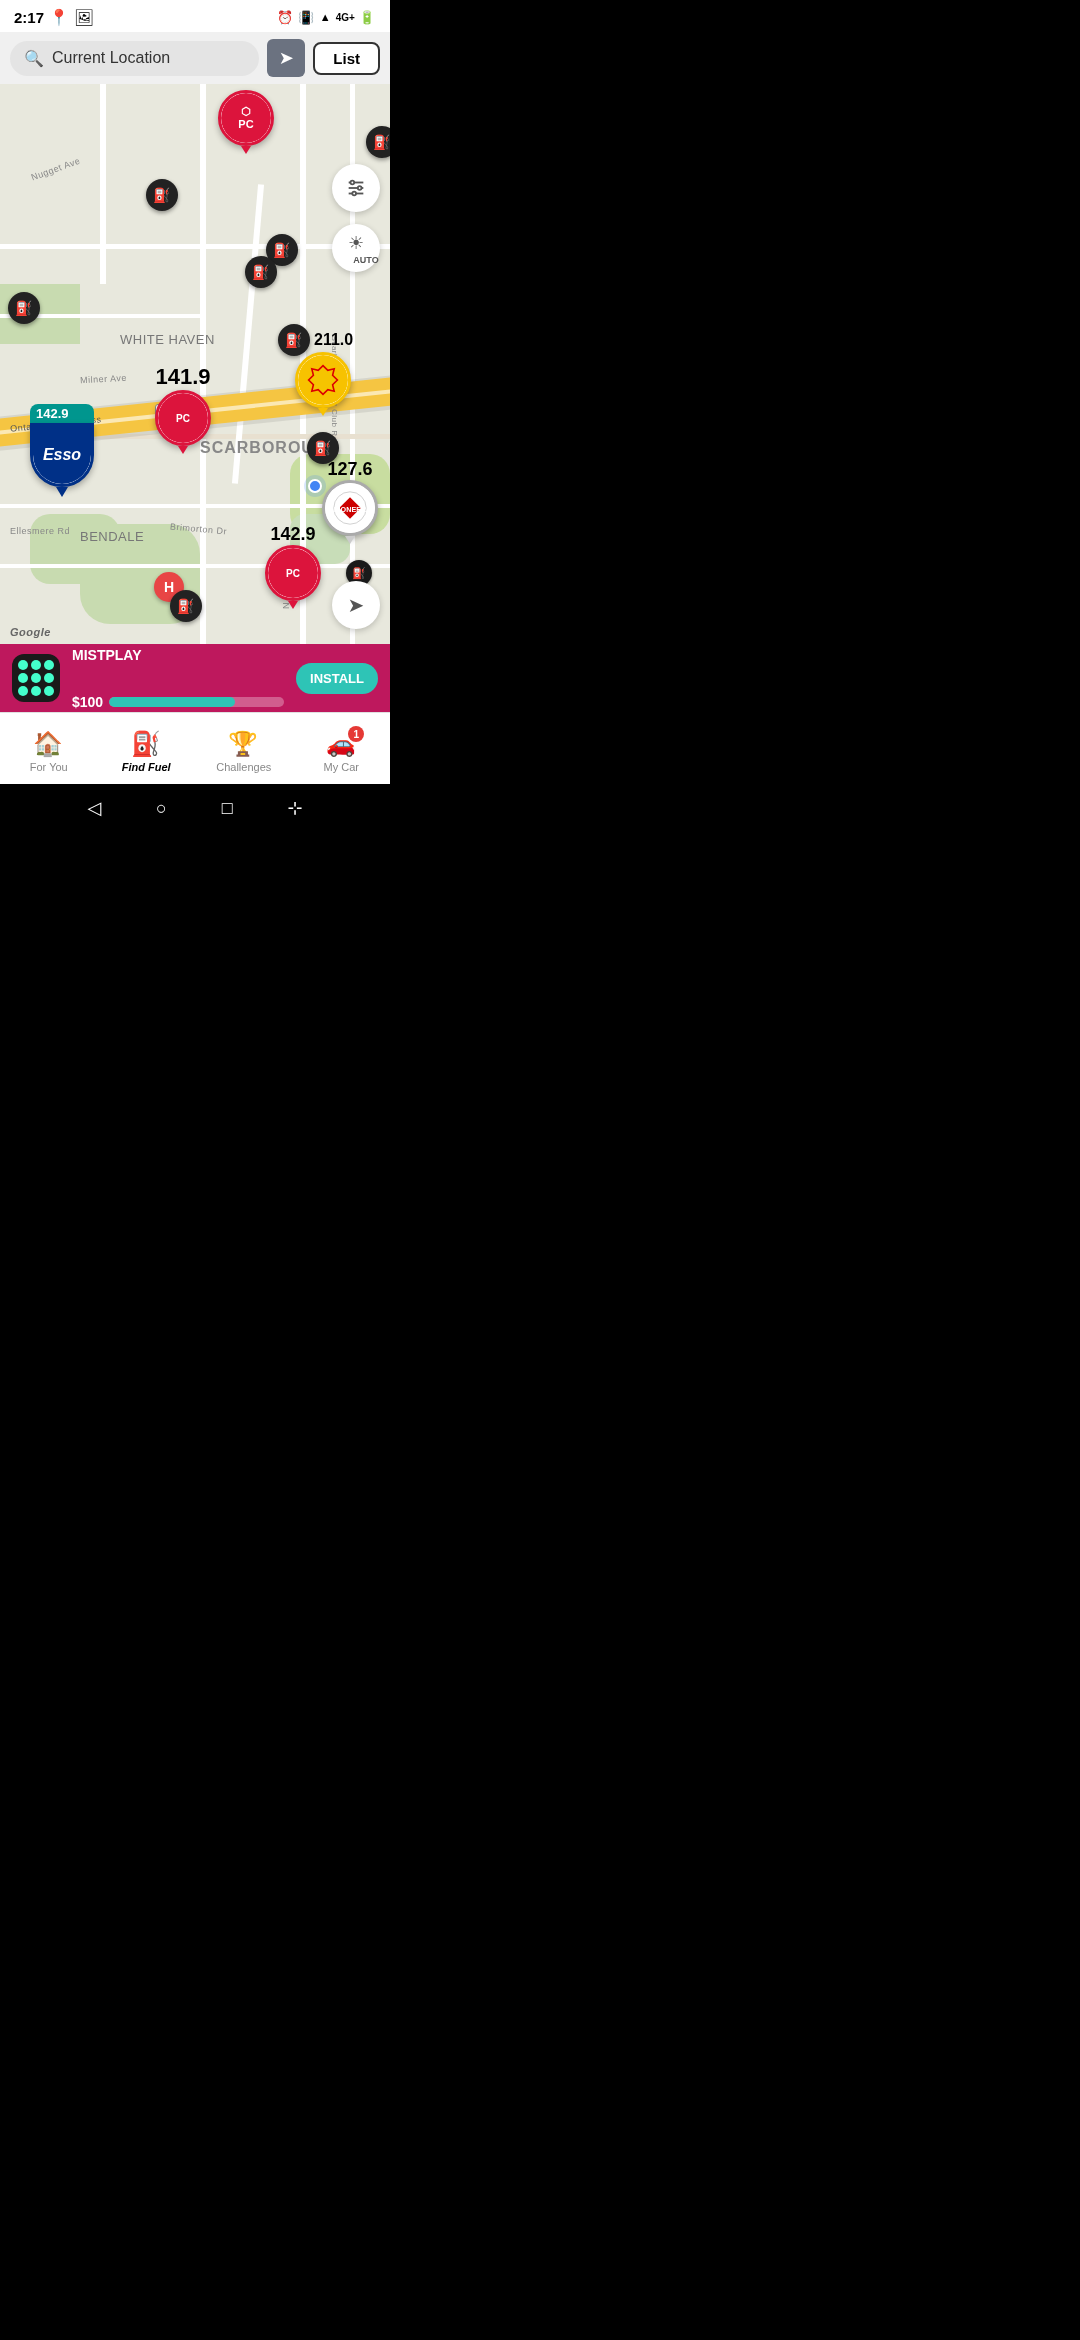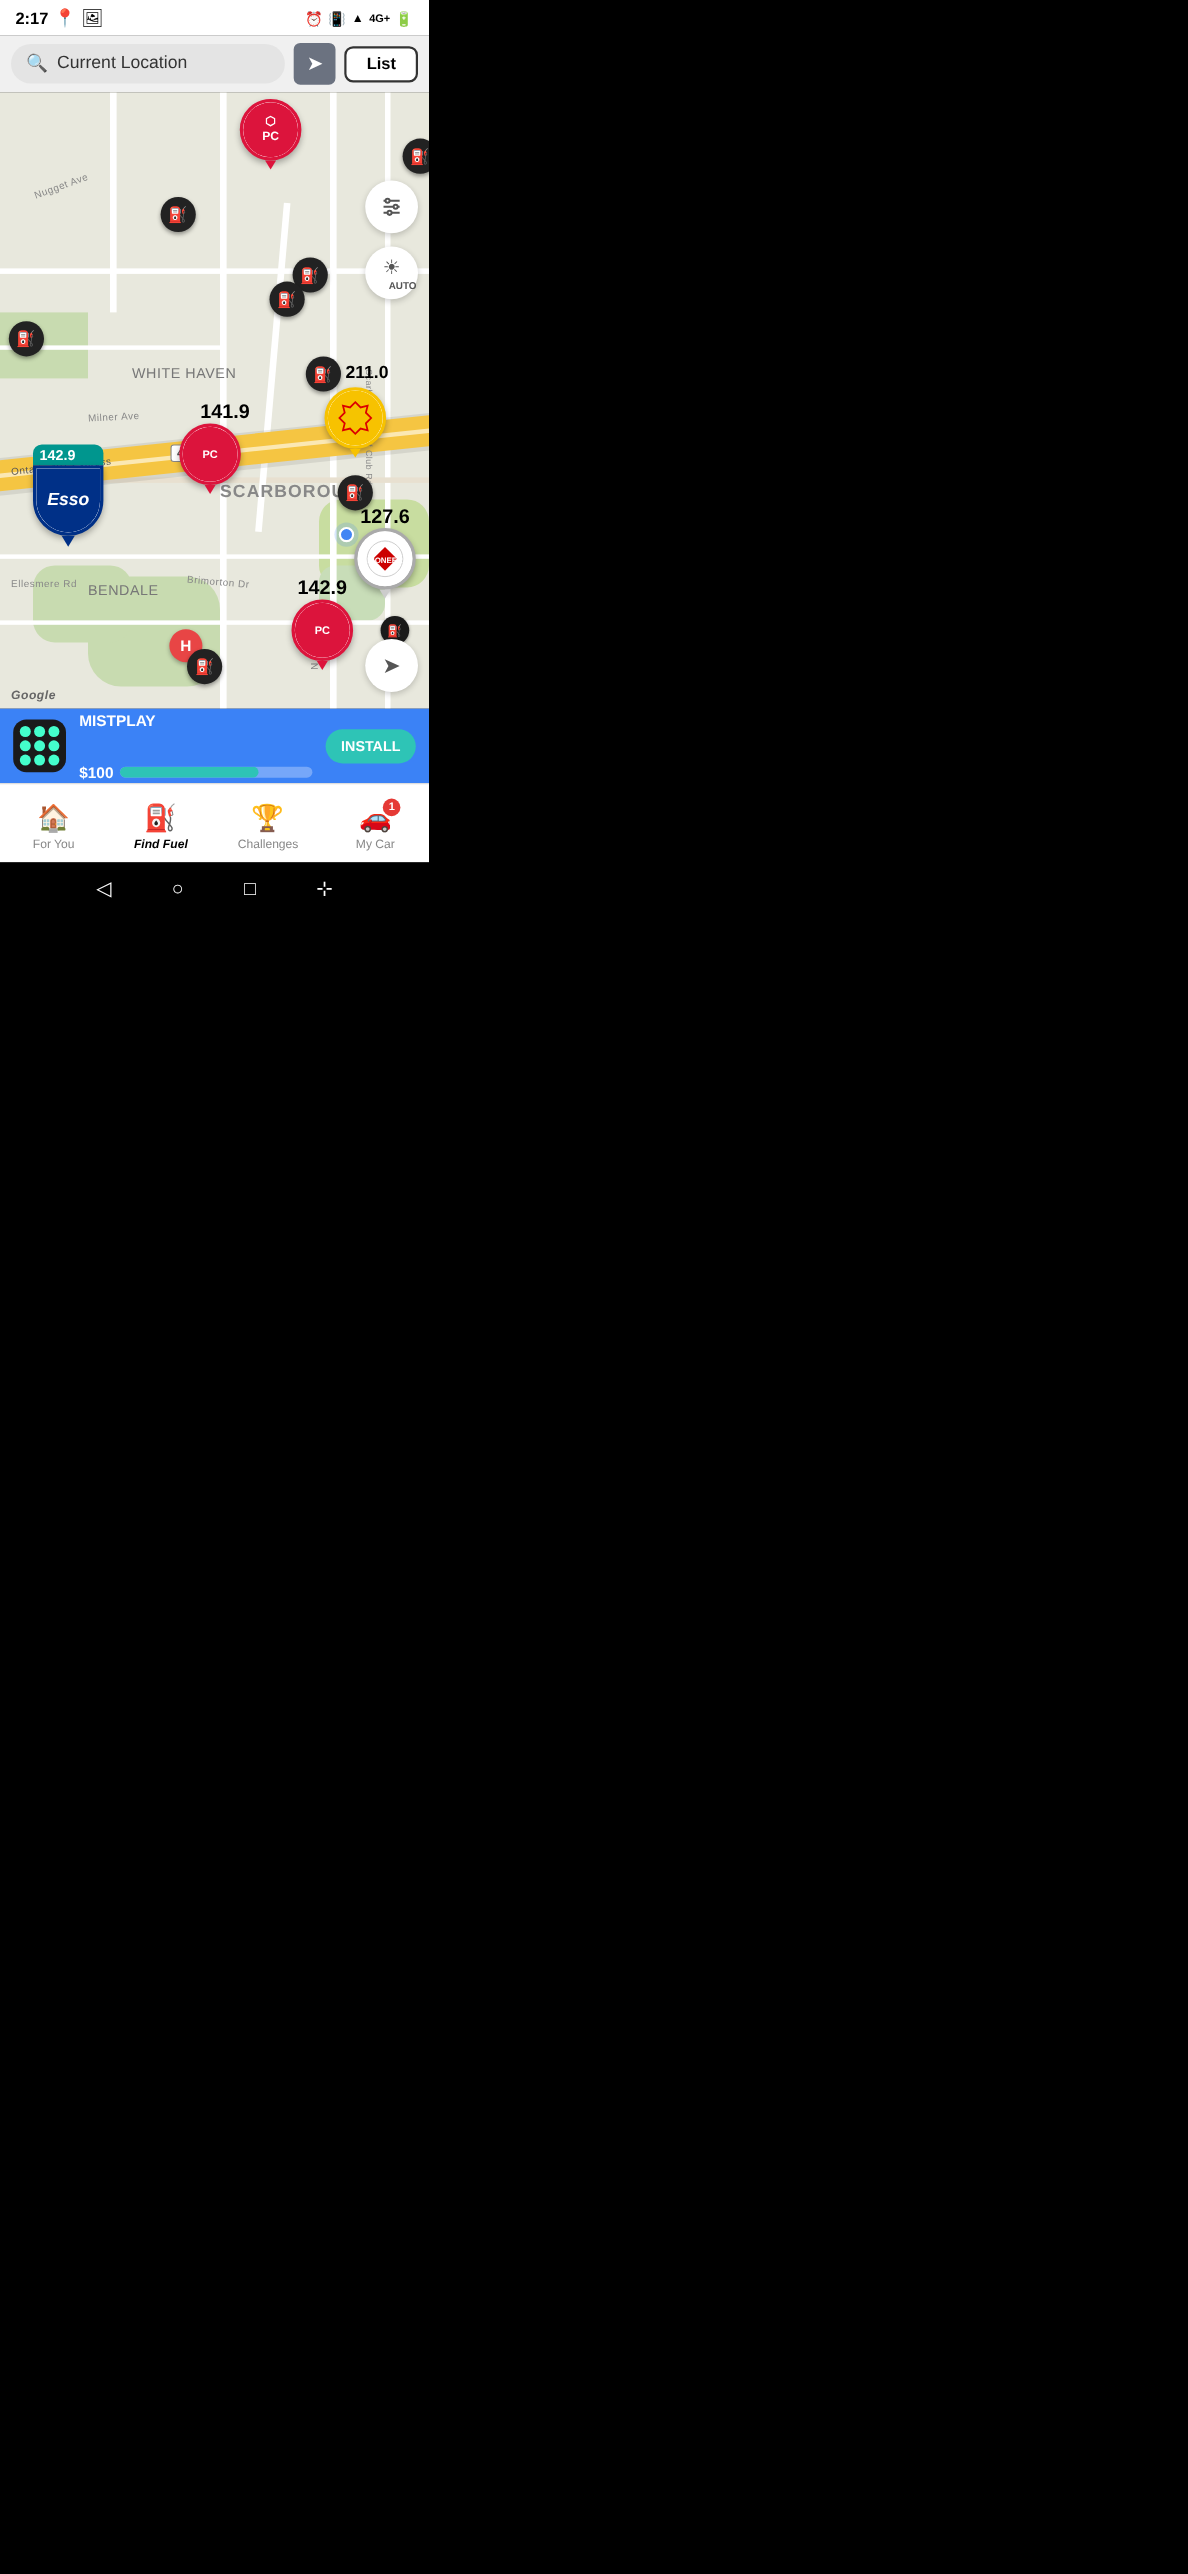--- a/index.html
+++ b/index.html
@@ -313,21 +313,21 @@
       color: #fff;
       font-size: 14px;
       font-weight: 700;
       box-shadow: 0 2px 4px rgba(0,0,0,0.3);
     }
 
     
     .ad-banner {
       width: 100%;
       height: 68px;
-      background: #3b82f6;
+      background: #be185d;
       display: flex;
       align-items: center;
       padding: 8px 12px;
       gap: 12px;
     }
     .ad-icon {
       width: 48px;
       height: 48px;
       background: #1a1a1a;
       border-radius: 12px;
@@ -539,21 +539,21 @@
   <div class="pin" style="position:absolute;top:240px;left:278px;">
     <div style="display:flex;align-items:center;gap:4px;">
       <div class="dark-pin">
           <span>⛽</span>
         </div>
       <span class="pin-price">211.0</span>
     </div>
   </div>
 
   <div class="pin" style="position:absolute;top:280px;left:155px;">
-    <span class="pin-price" style="font-size:18px;font-weight:900;margin-left:27px;">141.9</span>
+    <span class="pin-price" style="font-size:22px;font-weight:900;">141.9</span>
     <div class="pin-circle-large" style="border-color:#dc143c;">
       <div style="width:100%;height:100%;background:#dc143c;border-radius:50%;display:flex;align-items:center;justify-content:center;color:#fff;font-size:10px;font-weight:700;">PC</div>
     </div>
     <div class="pin-tail" style="border-top-color:#dc143c;"></div>
   </div>
 
   <div class="pin" style="position:absolute;top:268px;left:295px;">
     <div class="pin-circle-large" style="border-color:#f7c200;">
       <div class="shell-logo">
         <svg width="32" height="32" viewBox="0 0 40 40">

